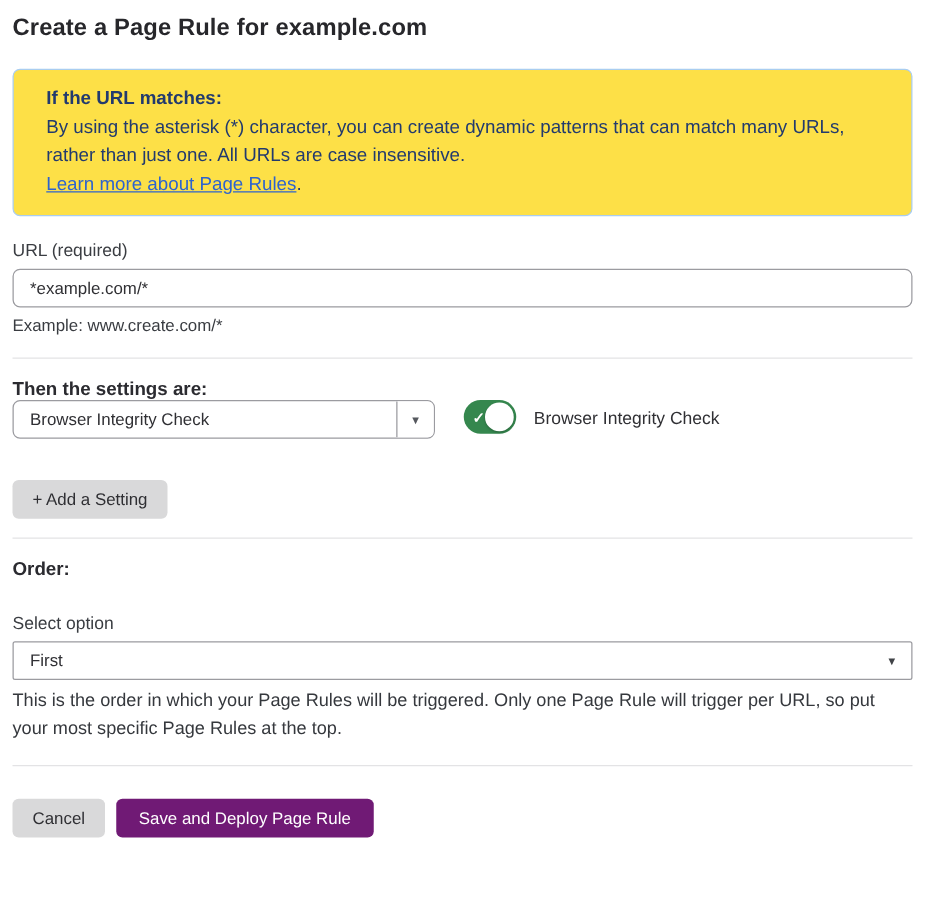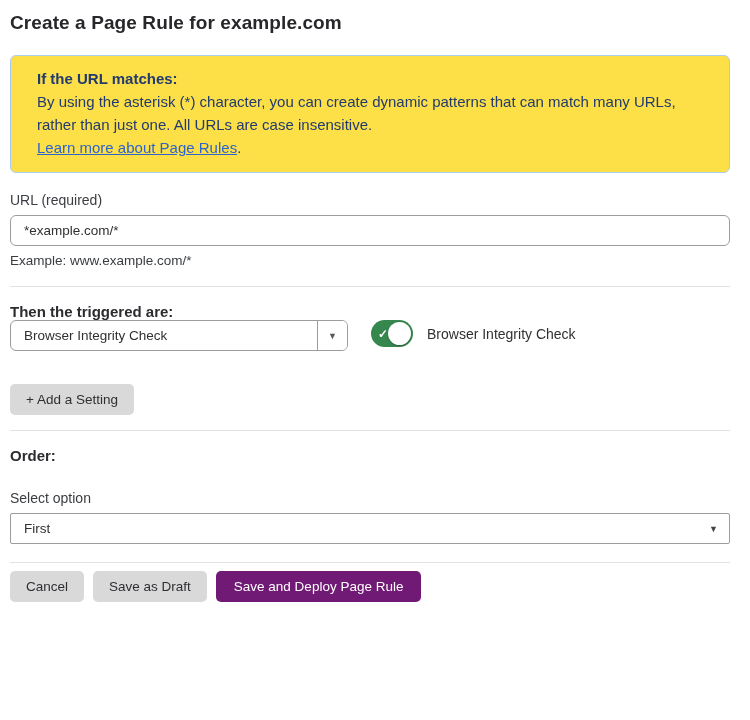--- a/index.html
+++ b/index.html
@@ -149,43 +149,43 @@
   }
 
   .order-helper {
     font-size: 14.5px; line-height: 22px; color: #35383d;
     margin-top: 6px;
     max-width: 726px;
   }
 
   .footer-actions {
     display: flex; align-items: center; gap: 9px;
-    margin-top: 8px;
+    margin-top: 26px;
   }
 </style>
 </head>
 <body>
 
 <div class="container">
 
   <h1 class="page-title">Create a Page Rule for example.com</h1>
 
   <div class="info-box">
     <div class="info-heading">If the URL matches:</div>
     <div class="info-body">By using the asterisk (*) character, you can create dynamic patterns that can match many URLs, rather than just one. All URLs are case insensitive.</div>
     <div><a class="info-link">Learn more about Page Rules</a><span>.</span></div>
   </div>
 
   <label class="field-label">URL (required)</label>
   <input class="text-input" type="text" value="*example.com/*" style="">
-  <div class="helper-text">Example: www.example.com/*</div>
+  <div class="helper-text">Example: www.create.com/*</div>
 
   <hr class="divider">
 
-  <h2 class="section-heading">Then the triggered are:</h2>
+  <h2 class="section-heading">Then the settings are:</h2>
 
 
   <div class="settings-row">
     <div class="dropdown">
       <div class="dropdown-value">Browser Integrity Check</div>
       <div class="dropdown-arrow-cell">
         <span>▼</span>
       </div>
     </div>
 
@@ -204,22 +204,22 @@
 
   <h2 class="section-heading order-heading">Order:</h2>
 
   <label class="field-label order-select-label">Select option</label>
 
   <div class="select-box">
     <span>First</span>
     <span class="select-arrow">▼</span>
   </div>
 
+  <div class="order-helper">This is the order in which your Page Rules will be triggered. Only one Page Rule will trigger per URL, so put your most specific Page Rules at the top.</div>
 
   <hr class="divider">
 
   <div class="footer-actions">
     <button class="btn btn-secondary">Cancel</button>
-    <button class="btn btn-secondary">Save as Draft</button>
     <button class="btn btn-primary">Save and Deploy Page Rule</button>
   </div>
 
 </div>
 
 </body></html>

